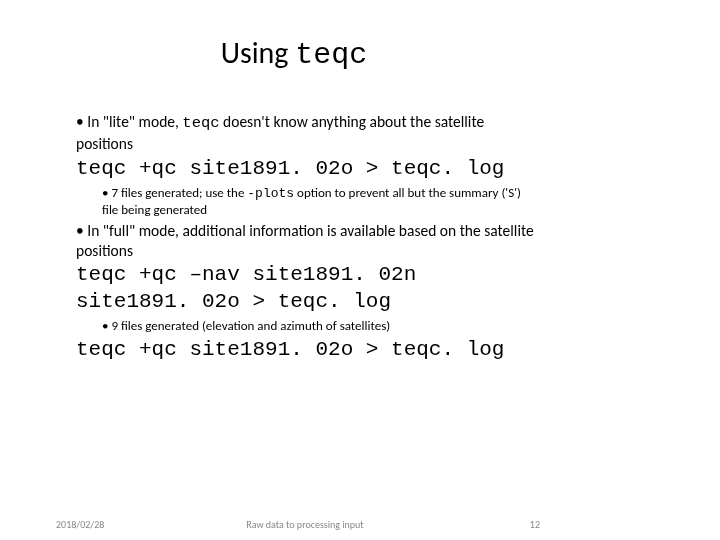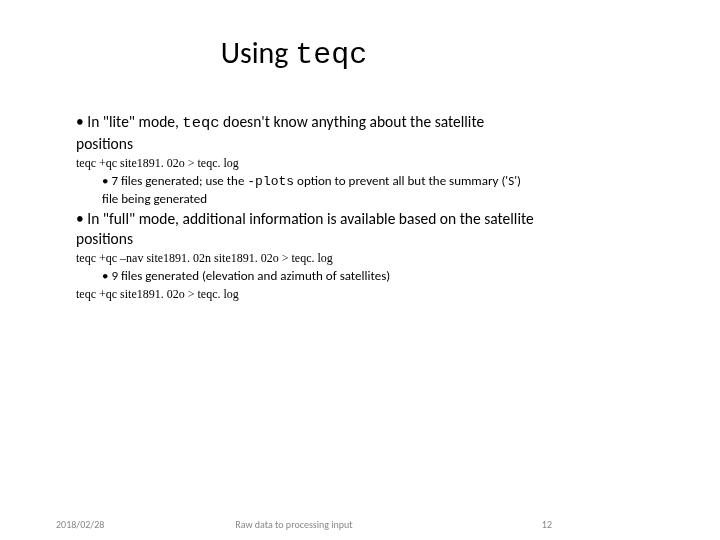--- a/index.html
+++ b/index.html
@@ -40,37 +40,37 @@
     font-size: 15.5px;
   }
   .lvl3 {
     margin: 0 0 2px 52px;
     font-size: 13px;
   }
   .bullet::before {
     content: "• ";
   }
   .cmd {
-    font-family: Liberation Serif, serif;
+    font-family: Liberation Mono, monospace;
     display: block;
     margin-left: 26px;
-    font-size: 12px;
+    font-size: 21px;
     margin-bottom: 2px;
   }
   .footer {
     position: absolute;
     bottom: 22px;
     left: 0;
     width: 100%;
     font-size: 10px;
     color: #888;
   }
   .footer .date { position: absolute; left: 56px; }
-  .footer .ftitle { position: absolute; left: 0; width: 100%; text-align: center; }
-  .footer .pagenum { position: absolute; right: 36px; }
+  .footer .ftitle { position: absolute; left: 11px; width: 100%; text-align: center; }
+  .footer .pagenum { position: absolute; right: 48px; }
 </style>
 </head>
 <body>
 
 <div class="slide">
 
   <div class="title">
     <span>Using </span><span class="mono">teqc</span>
   </div>
 

